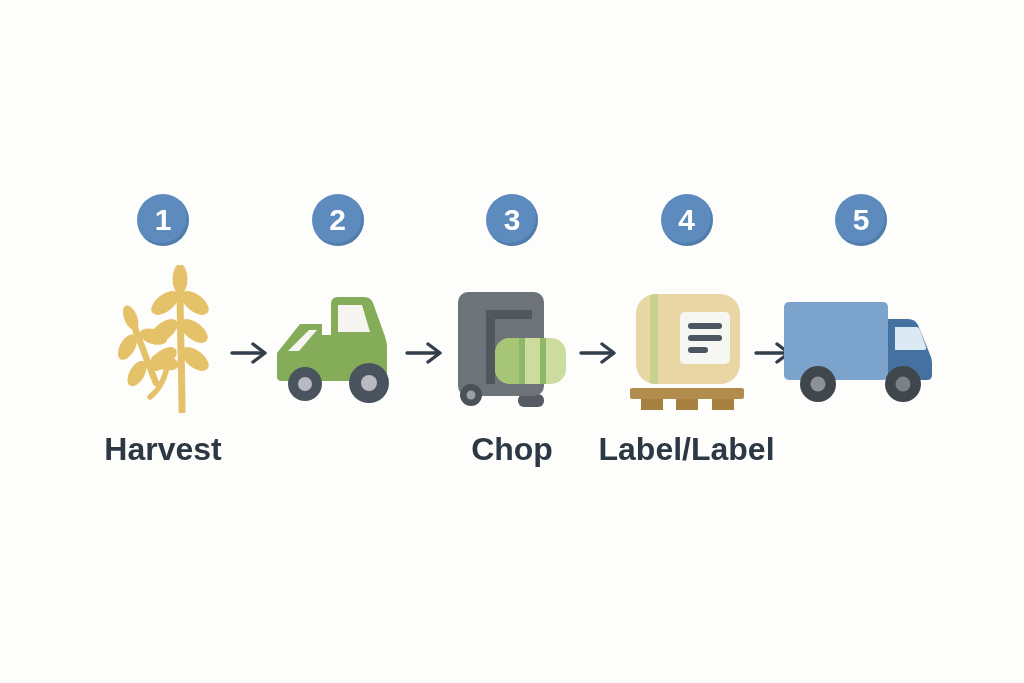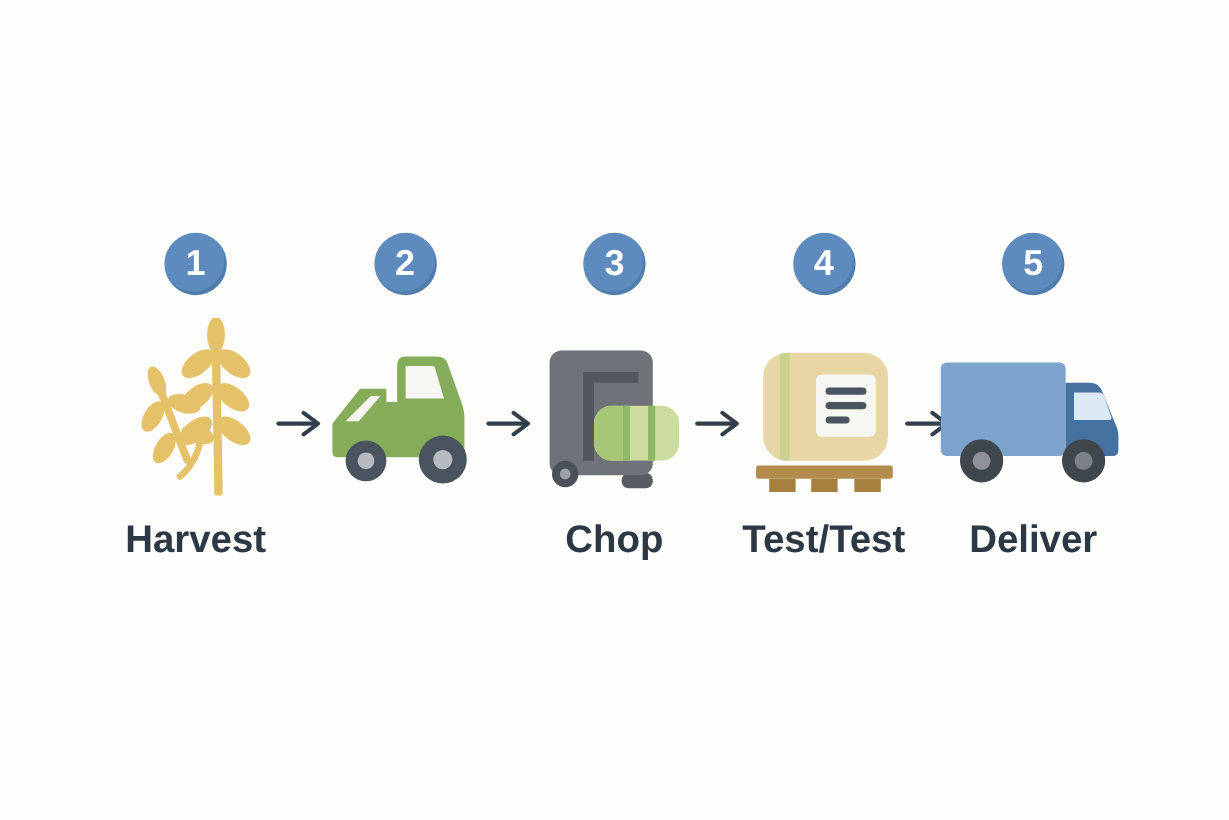--- a/index.html
+++ b/index.html
@@ -183,21 +183,21 @@
           <rect x="52" y="20" width="50" height="52" rx="5" fill="#f6f6f2"></rect>
           <rect x="60" y="31" width="34" height="6" rx="3" fill="#4b555f"></rect>
           <rect x="60" y="43" width="34" height="6" rx="3" fill="#4b555f"></rect>
           <rect x="60" y="55" width="20" height="6" rx="3" fill="#4b555f"></rect>
           <rect x="2" y="96" width="114" height="11" rx="2" fill="#b28c4d"></rect>
           <rect x="13" y="107" width="22" height="11" fill="#a5803f"></rect>
           <rect x="48" y="107" width="22" height="11" fill="#a5803f"></rect>
           <rect x="84" y="107" width="22" height="11" fill="#a5803f"></rect>
         </svg>
       </div>
-      <div class="step-label">Test/Test</div>
+      <div class="step-label">Label/Label</div>
     </div>
 
     <div class="arrow">
       <svg width="40" height="22" viewBox="0 0 40 22">
         <path d="M2,11 L33,11" stroke="#333e4b" stroke-width="3.4" stroke-linecap="round" fill="none"></path>
         <path d="M23,2 L35,11 L23,20" stroke="#333e4b" stroke-width="3.4" stroke-linecap="round" stroke-linejoin="round" fill="none"></path>
       </svg>
     </div>
 
     <div class="step">
@@ -206,17 +206,16 @@
         <svg class="mb15" width="159" height="106" viewBox="0 0 159 106">
           <rect x="2" y="5" width="104" height="78" rx="5" fill="#7ba3cc"></rect>
           <path d="M106,22 L126,22 Q133,22 136,28 L147,55 Q150,61 150,66 L150,78 Q150,83 145,83 L106,83 Z" fill="#44719f"></path>
           <path d="M113,30 L134,30 Q137,30 138,33 L144,50 Q145,53 142,53 L113,53 Z" fill="#dbe9f4"></path>
           <circle cx="36" cy="87" r="18" fill="#3f464c"></circle>
           <circle cx="36" cy="87" r="7.5" fill="#8e9298"></circle>
           <circle cx="121" cy="87" r="18" fill="#3f464c"></circle>
           <circle cx="121" cy="87" r="7.5" fill="#7b8187"></circle>
         </svg>
       </div>
-      <div class="step-label">Deliver</div>
     </div>
 
   </div>
 </div>
 
 </body></html>

